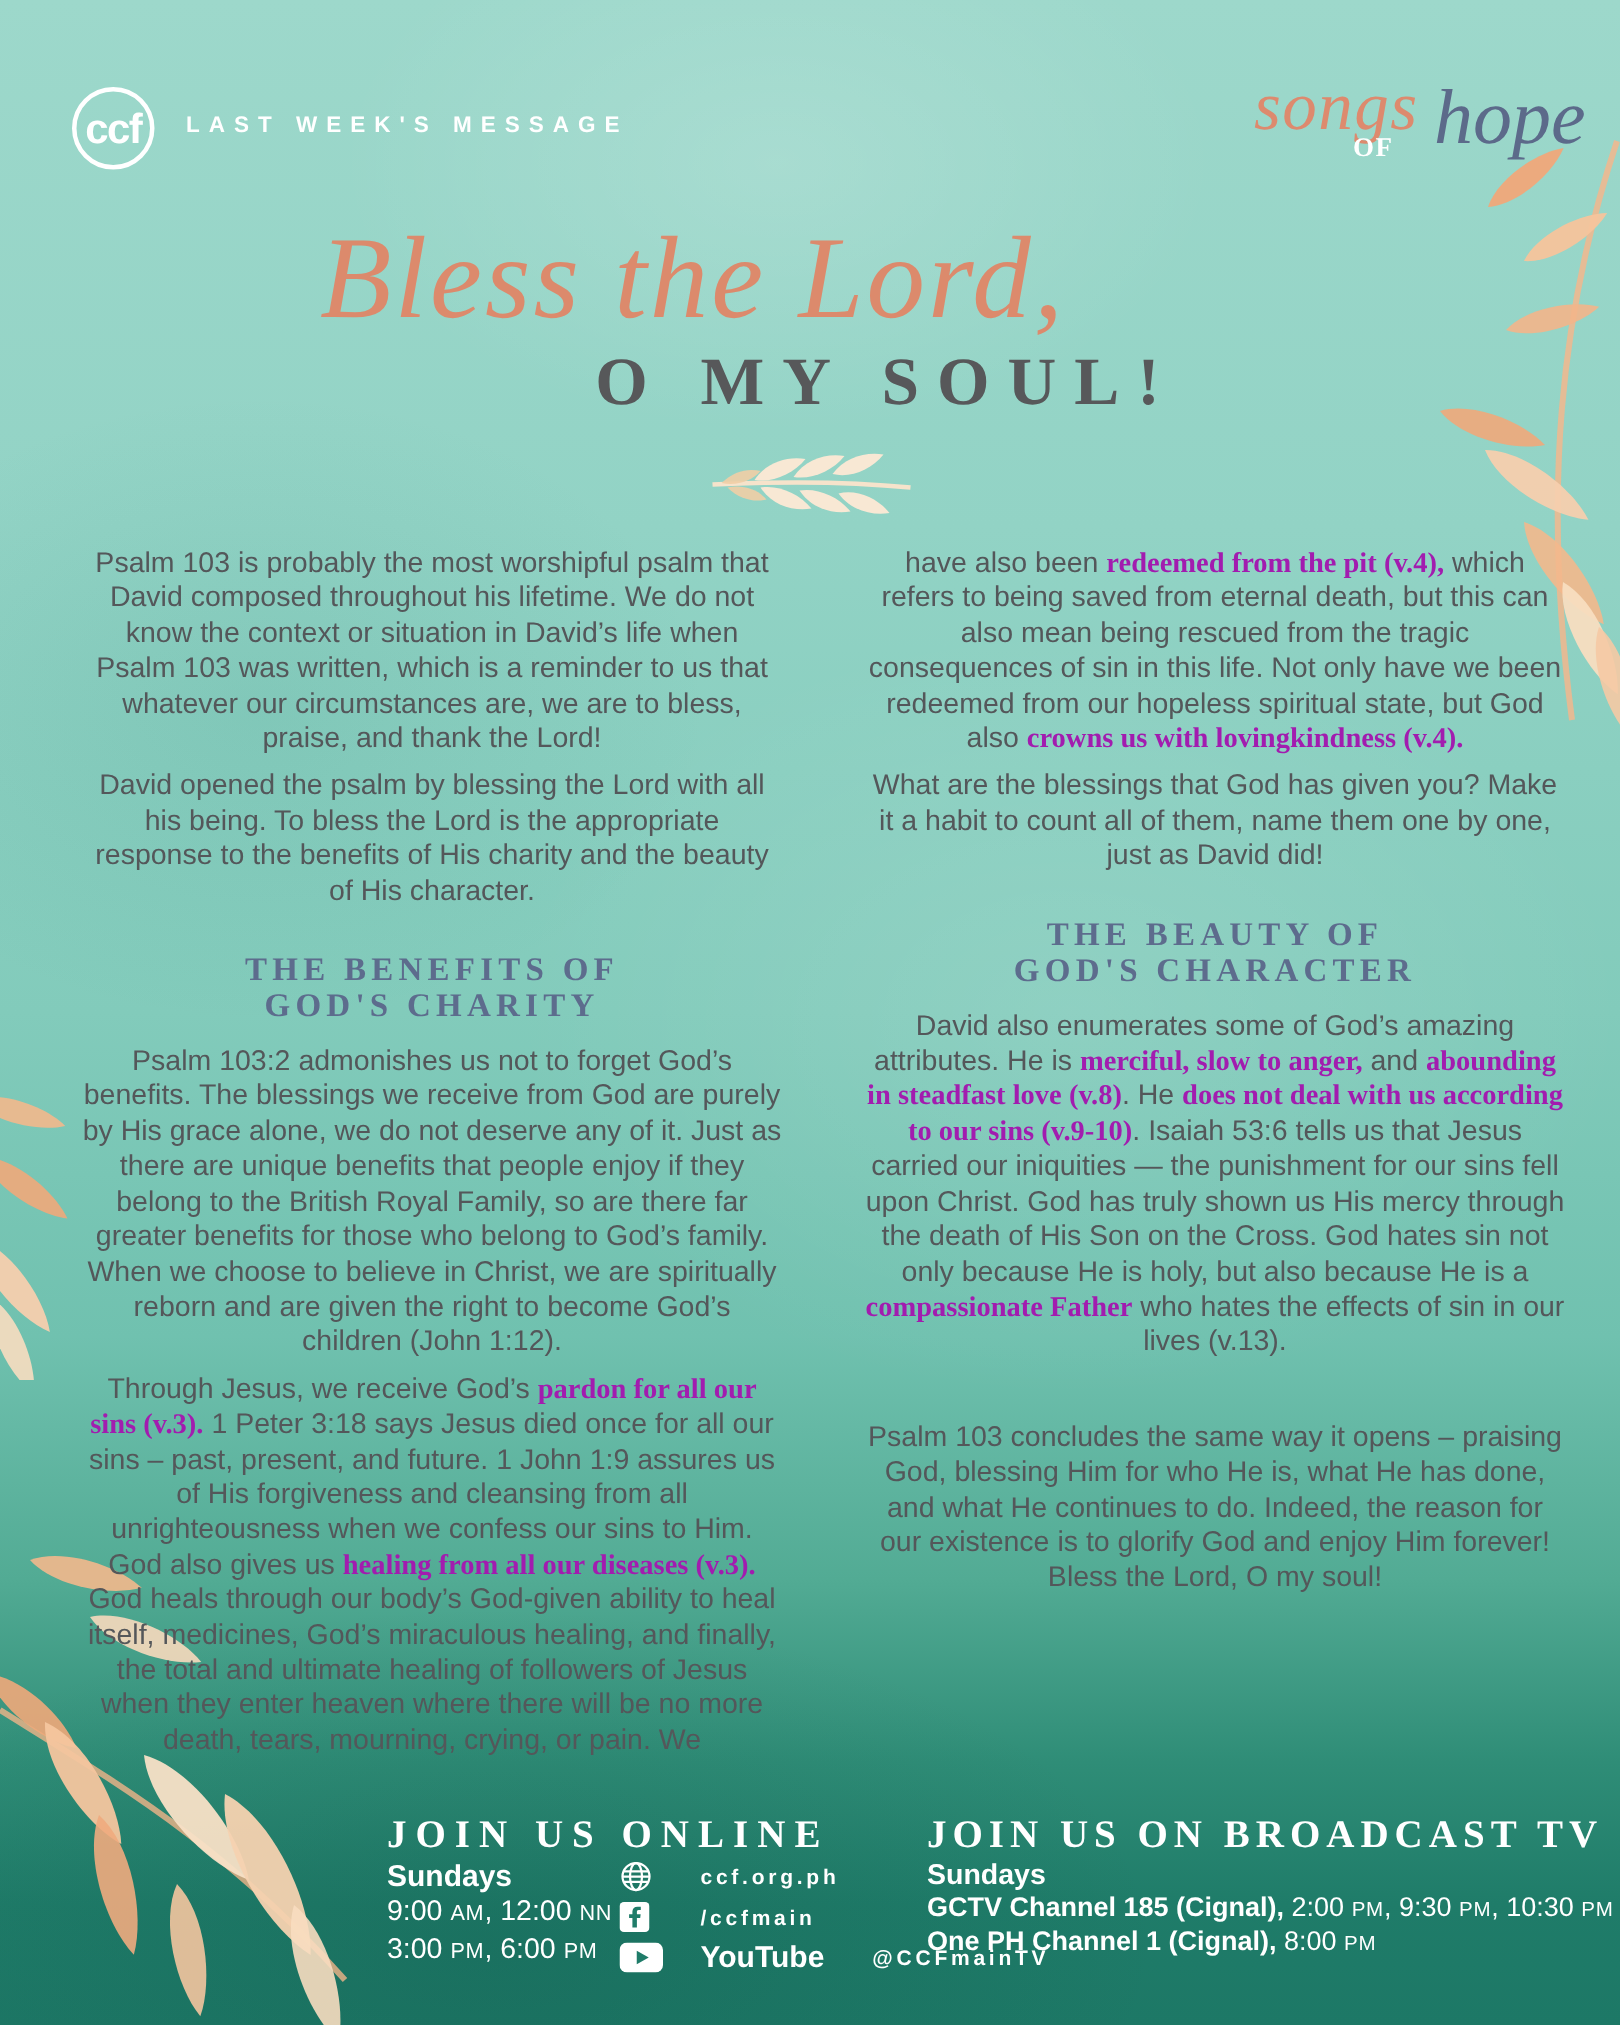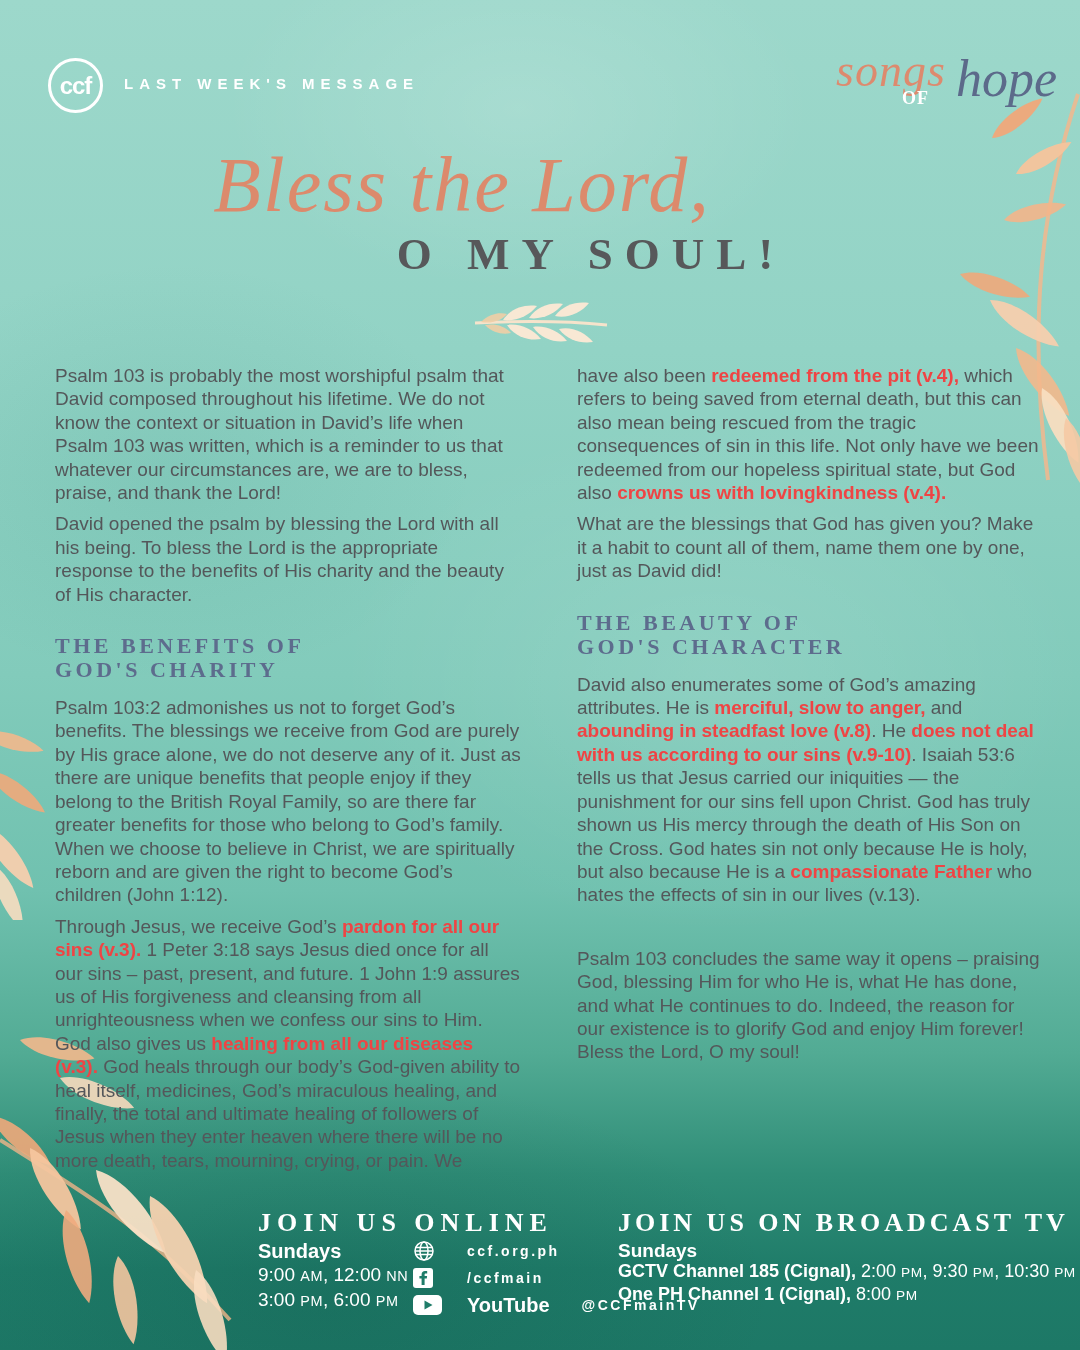--- a/index.html
+++ b/index.html
@@ -12,42 +12,42 @@
       radial-gradient(420px 260px at 48% 8%, rgba(255,255,255,0.14), transparent 70%),
       radial-gradient(600px 300px at 30% 96%, rgba(8,70,60,0.18), transparent 75%),
       linear-gradient(180deg,#9dd8cb 0%,#92d3c5 26%,#82cbbb 50%,#70c1af 66%,#52ab94 78%,#2f8d77 87%,#1f7c69 94%,#1d7866 100%);
   }
   .abs{position:absolute;}
 
   
   .ccf-logo{
     left:48px;top:58px;width:55px;height:55px;border:3px solid #fff;border-radius:50%;
     box-sizing:border-box;display:flex;align-items:center;justify-content:center;
-    color:#fff;font-weight:bold;font-size:24px;letter-spacing:-1px;
+    color:#fff;font-weight:bold;font-size:28px;letter-spacing:-1px;
   }
   .kicker{left:124px;top:75px;color:#fff;font-weight:bold;font-size:15px;letter-spacing:6px;}
   .brand{left:836px;top:44px;width:210px;height:100px;}
   .brand .songs{position:absolute;left:0;top:0;font:italic 46px "Liberation Serif",serif;color:#dd8a6e;letter-spacing:1px;}
   .brand .of{position:absolute;left:66px;top:44px;font:bold 18px "Liberation Serif",serif;color:#fff;letter-spacing:1px;}
   .brand .hope{position:absolute;left:88px;top:5px;font:italic 52px "Liberation Serif",serif;color:#5c6a8a;margin-left:32px;}
 
   
   .title-script{left:0;top:140px;width:924px;text-align:center;
     font:italic 78px "Liberation Serif",serif;color:#dc8a6c;letter-spacing:2px;}
   .title-caps{left:17px;top:228px;width:1080px;text-align:center;
     font:bold 45px "Liberation Serif",serif;color:#57585a;letter-spacing:12px;margin-left:34px;}
   .laurel{left:467px;top:296px;}
 
   
-  .col{width:466px;color:#54575a;font-size:19px;line-height:23.4px;}
+  .col{width:466px;color:#54575a;font-size:19px;line-height:23.4px;text-align:center;}
   .col-left{left:55px;top:364px;}
   .col-right{left:577px;top:364px;}
   .body-para{margin:0 0 8px 0;}
   .body-para.gap{margin-top:40px;}
-  .hl{color:#ef4444;font-weight:bold;}
+  .hl{color:#a21caf;font-weight:bold;font-family:Liberation Serif, serif;}
   .section-heading{
     font:bold 22px/24px "Liberation Serif",serif;color:#5d6c8d;
     letter-spacing:3.5px;margin:28px 0 14px 0;
   }
 
   
   .footer-heading{font:bold 26px "Liberation Serif",serif;color:#fff;letter-spacing:6px;white-space:nowrap;}
   .fh-online{left:258px;top:1208px;}
   .fh-broadcast{left:618px;top:1208px;letter-spacing:4px;}
   .f-day{color:#fff;font-weight:bold;font-size:20px;}

